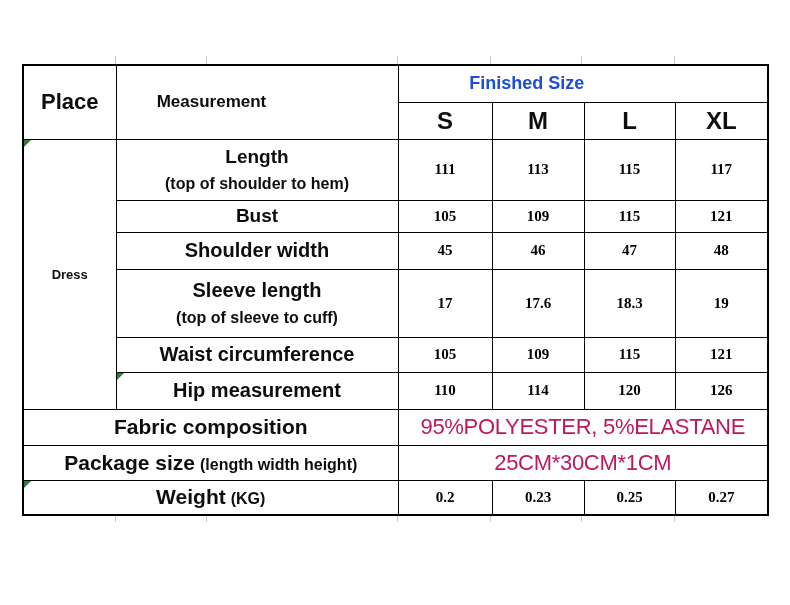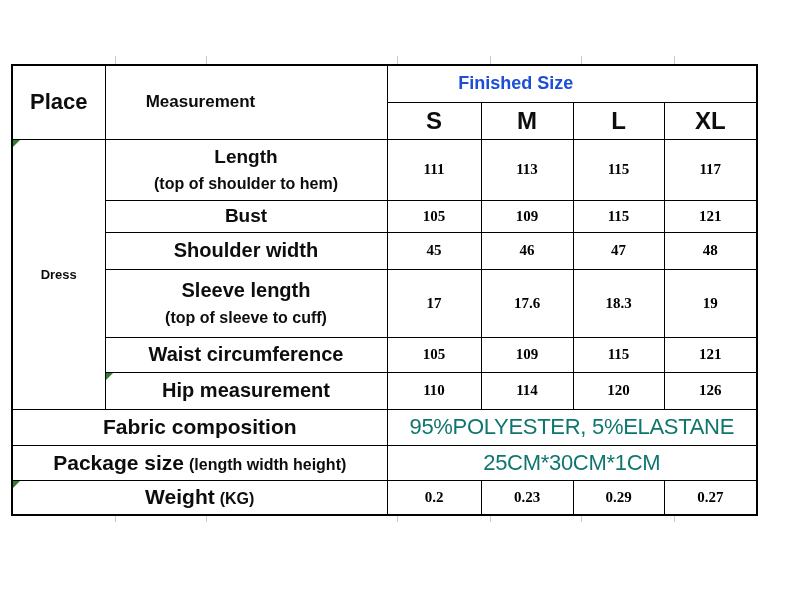--- a/index.html
+++ b/index.html
@@ -5,21 +5,21 @@
   html,body{margin:0;padding:0;}
   body{
     width:790px;height:605px;
     background:#ffffff;
     position:relative;
     font-family:"Liberation Sans",sans-serif;
     color:#0d0d0d;
     overflow:hidden;
   }
   .sheet{
-    position:absolute;left:11px;top:64px;
+    position:absolute;left:22px;top:64px;
   }
   table{
     border-collapse:collapse;
     table-layout:fixed;
     width:745px;
     border:2px solid #000;
   }
   td,th{
     border:1.5px solid #000;
     padding:0;
@@ -57,21 +57,21 @@
   .num{
     font-family:"Liberation Serif",serif;
     font-weight:bold;
     font-size:15px;
     color:#000;
   }
   .foot-value{
     font-family:"Liberation Sans",sans-serif;
     font-size:22px;
     letter-spacing:-0.3px;
-    color:#0f766e;
+    color:#be185d;
   }
 
   
   .has-marker{position:relative;}
   .corner-marker{
     position:absolute;top:0;left:0;
     width:0;height:0;
     border-top:7px solid #2f7d33;
     border-right:7px solid transparent;
   }
@@ -204,18 +204,18 @@
     <td class="foot-value" colspan="4">25CM*30CM*1CM</td>
   </tr>
 
   <tr class="r-weight">
     <td class="has-marker" colspan="2">
       <span class="corner-marker"></span>
       <span class="lbl big">Weight</span><span class="note inline-note">(KG)</span>
     </td>
     <td class="num">0.2</td>
     <td class="num">0.23</td>
-    <td class="num">0.29</td>
+    <td class="num">0.25</td>
     <td class="num">0.27</td>
   </tr>
 </tbody>
     </table>
 </div>
 
 </body></html>

